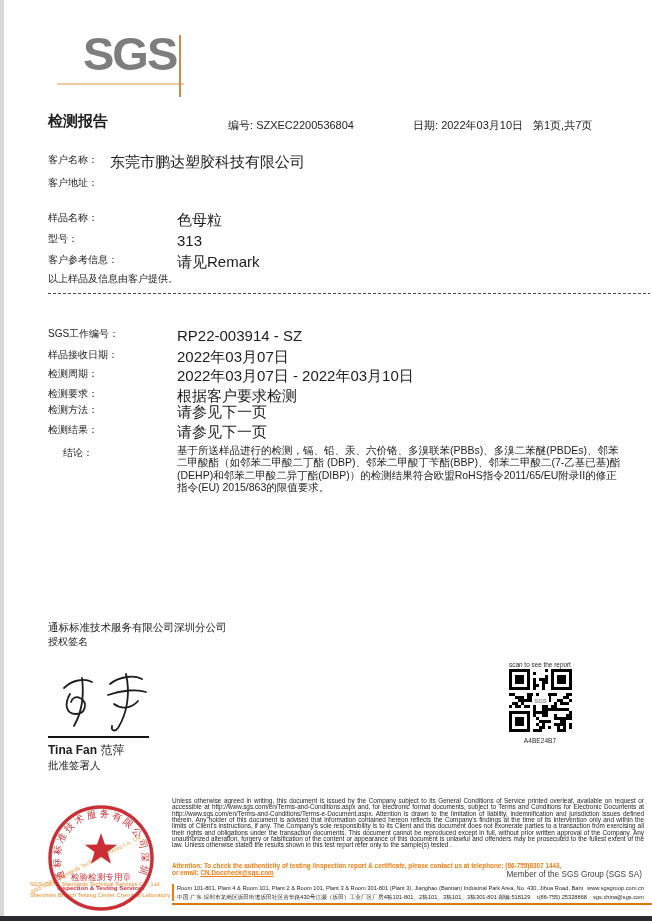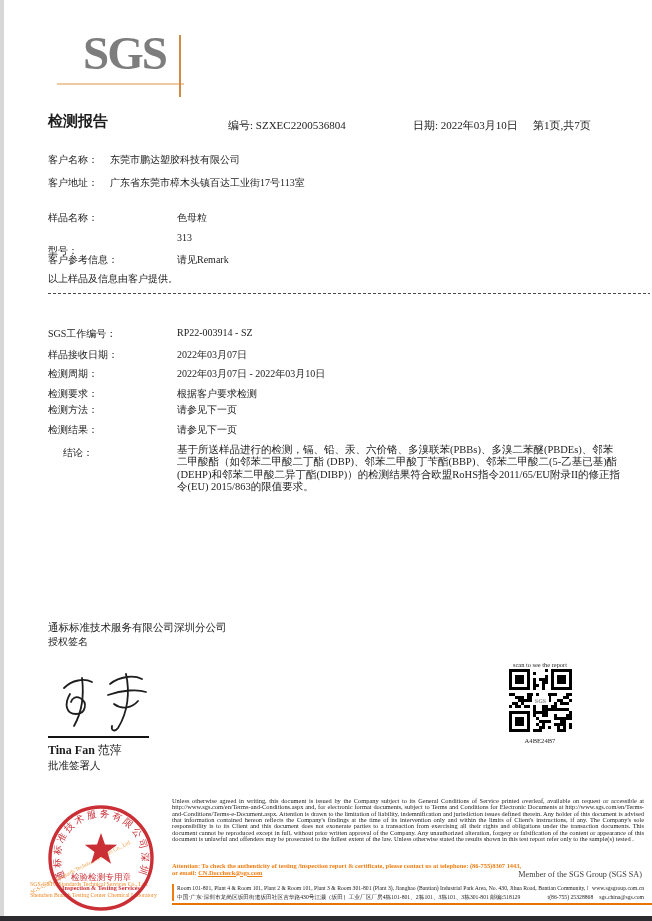--- a/index.html
+++ b/index.html
@@ -1,34 +1,34 @@
 <!DOCTYPE html>
 <html><head>
 <meta charset="utf-8">
 <style>
   html,body{margin:0;padding:0;background:#ffffff;}
   .page{
     position:relative;width:652px;height:921px;background:#ffffff;overflow:hidden;
-    font-family:Liberation Serif, serif;color:#1c1c1c;
+    font-family:Liberation Sans, sans-serif;color:#1c1c1c;
   }
   .edge-left{position:absolute;left:0;top:0;width:4px;height:100%;background:#d7d7d7;}
   .edge-bottom{position:absolute;left:0;bottom:0;width:100%;height:5px;background:#2c2c30;}
 
   
   .logo-text{position:absolute;left:83px;top:30px;font-size:47px;font-weight:700;
     color:#7d7d7d;letter-spacing:-2px;line-height:1;}
   .logo-rule-h{position:absolute;left:57px;top:83px;width:127px;height:2px;background:#eecaa2;}
   .logo-rule-v{position:absolute;left:179px;top:35px;width:2px;height:62px;background:#cf8a45;}
 
   
   .doc-title{position:absolute;left:48px;top:112px;font-size:15px;font-weight:700;}
   .hdr{position:absolute;top:118px;font-size:11px;}
 
   .lbl{position:absolute;left:48px;font-size:10px;}
-  .val{position:absolute;font-size:10px;}
+  .val{position:absolute;font-size:15px;}
   .v110{left:110px;}
   .v177{left:177px;}
 
   .dashes{position:absolute;left:48px;top:293px;width:602px;height:1px;
     background:repeating-linear-gradient(90deg,#4a4a4a 0 3px,transparent 3px 5px);}
 
   .conclusion{position:absolute;left:177px;top:444px;width:446px;font-size:10.5px;line-height:12.3px;}
 
   .sig-company{position:absolute;left:48px;top:621px;font-size:10.5px;}
   .sig-auth{position:absolute;left:48px;top:635px;font-size:10px;}
@@ -70,25 +70,24 @@
   <div class="logo-rule-v"></div>
 
   <div class="doc-title">检测报告</div>
   <div class="hdr" style="left:228px;"><span>编号:</span> <span>SZXEC2200536804</span></div>
   <div class="hdr" style="left:413px;"><span>日期:</span> <span>2022年03月10日</span></div>
   <div class="hdr" style="left:533px;">第1页,共7页</div>
 
   <span class="lbl" style="top:153px;">客户名称：</span>
   <span class="val v110" style="top:153px;">东莞市鹏达塑胶科技有限公司</span>
   <span class="lbl" style="top:176px;text-align:center;">客户地址：</span>
-  <span class="val v110" style="top:176px;">广东省东莞市樟木头镇百达工业街17号113室</span>
 
   <span class="lbl" style="top:211px;">样品名称：</span>
   <span class="val v177" style="top:211px;">色母粒</span>
-  <span class="lbl" style="top:244px;text-align:right;">型号：</span>
+  <span class="lbl" style="top:232px;text-align:right;">型号：</span>
   <span class="val v177" style="top:232px;">313</span>
   <span class="lbl" style="top:253px;">客户参考信息：</span>
   <span class="val v177" style="top:253px;">请见Remark</span>
   <span class="lbl" style="top:272px;">以上样品及信息由客户提供。</span>
 
   <div class="dashes"></div>
 
   <span class="lbl" style="top:327px;">SGS工作编号：</span>
   <span class="val v177" style="top:327px;">RP22-003914 - SZ</span>
   <span class="lbl" style="top:348px;">样品接收日期：</span>
@@ -96,21 +95,21 @@
   <span class="lbl" style="top:367px;">检测周期：</span>
   <span class="val v177" style="top:367px;">2022年03月07日 - 2022年03月10日</span>
   <span class="lbl" style="top:387px;">检测要求：</span>
   <span class="val v177" style="top:387px;">根据客户要求检测</span>
   <span class="lbl" style="top:403px;">检测方法：</span>
   <span class="val v177" style="top:403px;">请参见下一页</span>
   <span class="lbl" style="top:423px;">检测结果：</span>
   <span class="val v177" style="top:423px;">请参见下一页</span>
 
   <span class="lbl" style="top:446px;margin-left:15px;">结论：</span>
-  <div class="conclusion">基于所送样品进行的检测，镉、铅、汞、六价铬、多溴联苯(PBBs)、多溴二苯醚(PBDEs)、邻苯二甲酸酯（如邻苯二甲酸二丁酯 (DBP)、邻苯二甲酸丁苄酯(BBP)、邻苯二甲酸二(5-乙基已基)酯(DEHP)和邻苯二甲酸二异丁酯(DIBP)）的检测结果符合欧盟RoHS指令2011/65/EU附录II的修正指令(EU) 2015/863的限值要求。</div>
+  <div class="conclusion">基于所送样品进行的检测，镉、铅、汞、六价铬、多溴联苯(PBBs)、多溴二苯醚(PBDEs)、邻苯二甲酸酯（如邻苯二甲酸二丁酯 (DBP)、邻苯二甲酸丁苄酯(BBP)、邻苯二甲酸二(7-乙基已基)酯(DEHP)和邻苯二甲酸二异丁酯(DIBP)）的检测结果符合欧盟RoHS指令2011/65/EU附录II的修正指令(EU) 2015/863的限值要求。</div>
 
   <div class="sig-company">通标标准技术服务有限公司深圳分公司</div>
   <div class="sig-auth">授权签名</div>
   <svg class="sig-svg" width="110" height="68" viewBox="0 0 110 68">
     <g fill="none" stroke="#1e1e1e" stroke-width="1.8" stroke-linecap="round">
       <path d="M14,20 C22,12 34,10 42,14"></path>
       <path d="M20,26 C14,36 16,46 26,46 C36,46 38,34 30,30 C26,28 22,30 21,34"></path>
       <path d="M32,10 C34,26 32,44 24,58"></path>
       <path d="M60,16 C70,8 84,7 92,11"></path>
       <path d="M58,27 C72,22 88,21 96,24"></path>

